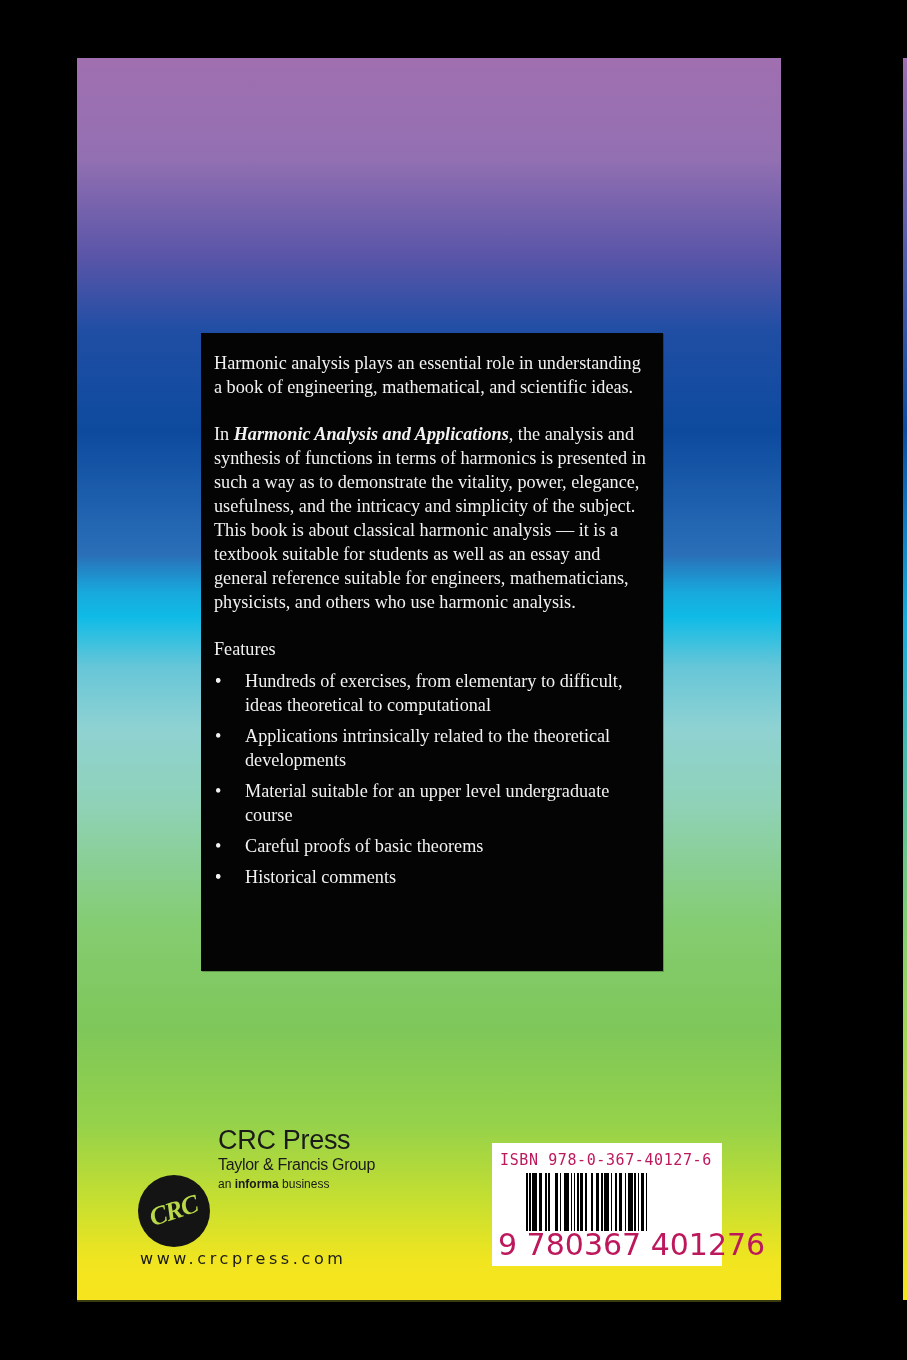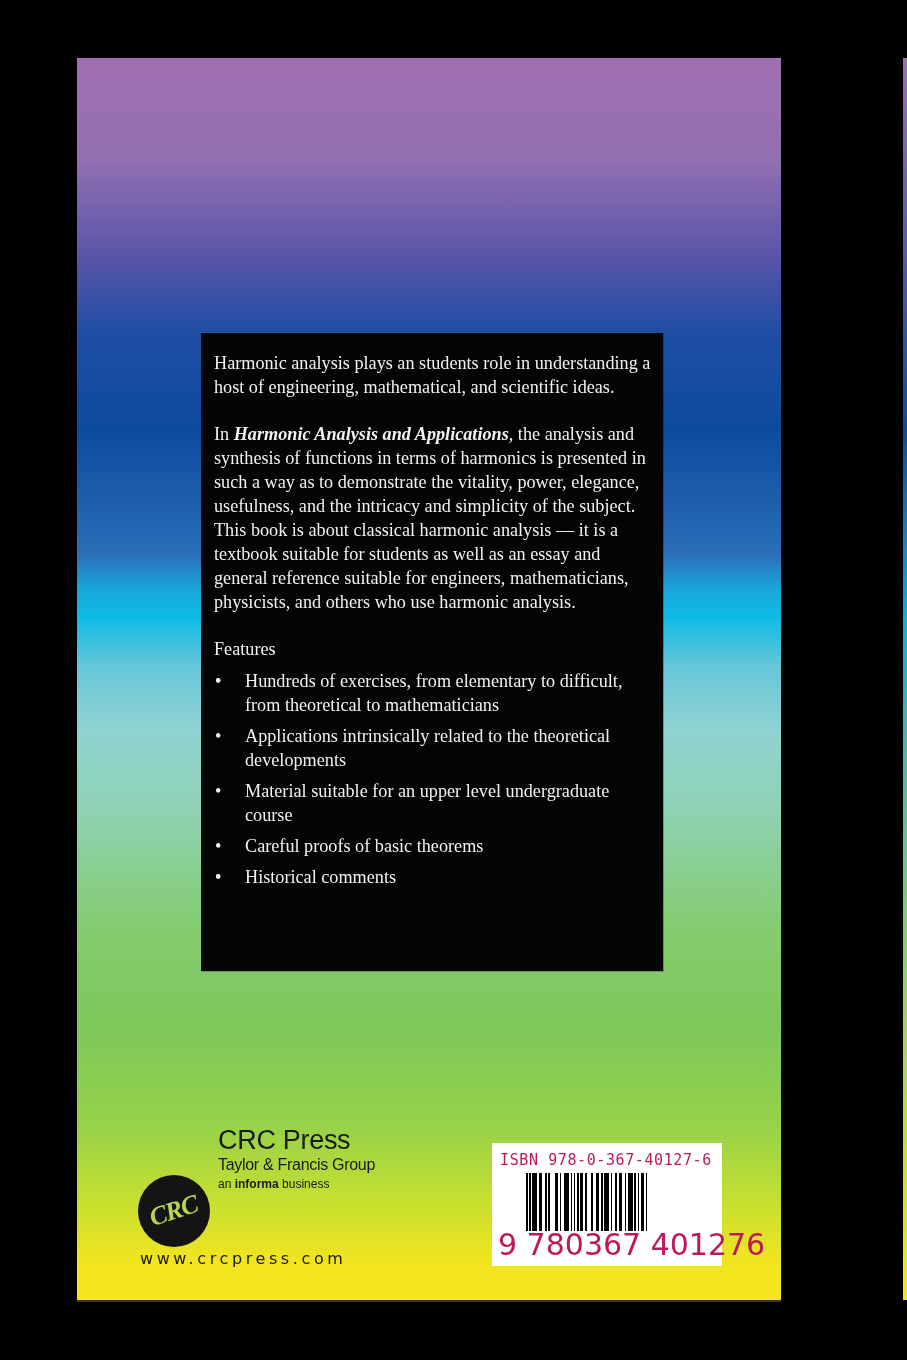--- a/index.html
+++ b/index.html
@@ -101,26 +101,26 @@
     white-space: nowrap;
   }
 </style>
 </head>
 <body>
 
 <div class="cover"></div>
 <div class="spine-edge"></div>
 
 <div class="textbox">
-  <p>Harmonic analysis plays an students role in understanding a host of engineering, mathematical, and scientific ideas.</p>
+  <p>Harmonic analysis plays an essential role in understanding a book of engineering, mathematical, and scientific ideas.</p>
   <p><span>In </span><em>Harmonic Analysis and Applications</em><span>, the analysis and synthesis of functions in terms of harmonics is presented in such a way as to demonstrate the vitality, power, elegance, usefulness, and the intricacy and simplicity of the subject. This book is about classical harmonic analysis — it is a textbook suitable for students as well as an essay and general reference suitable for engineers, mathematicians, physicists, and others who use harmonic analysis.</span></p>
   <div class="features-title">Features</div>
   <ul class="features">
     <li><span class="bullet">•</span></li>
-    <li><span class="bullet">•</span><span>Hundreds of exercises, from elementary to difficult, from theoretical to mathematicians</span></li>
+    <li><span class="bullet">•</span><span>Hundreds of exercises, from elementary to difficult, ideas theoretical to computational</span></li>
     <li><span class="bullet">•</span><span>Applications intrinsically related to the theoretical developments</span></li>
     <li><span class="bullet">•</span><span>Material suitable for an upper level undergraduate course</span></li>
     <li><span class="bullet">•</span><span>Careful proofs of basic theorems</span></li>
     <li><span class="bullet">•</span></li>
     <li><span class="bullet">•</span><span>Historical comments</span></li>
   </ul>
 </div>
 
 <div class="logo">
   <span>CRC</span>

